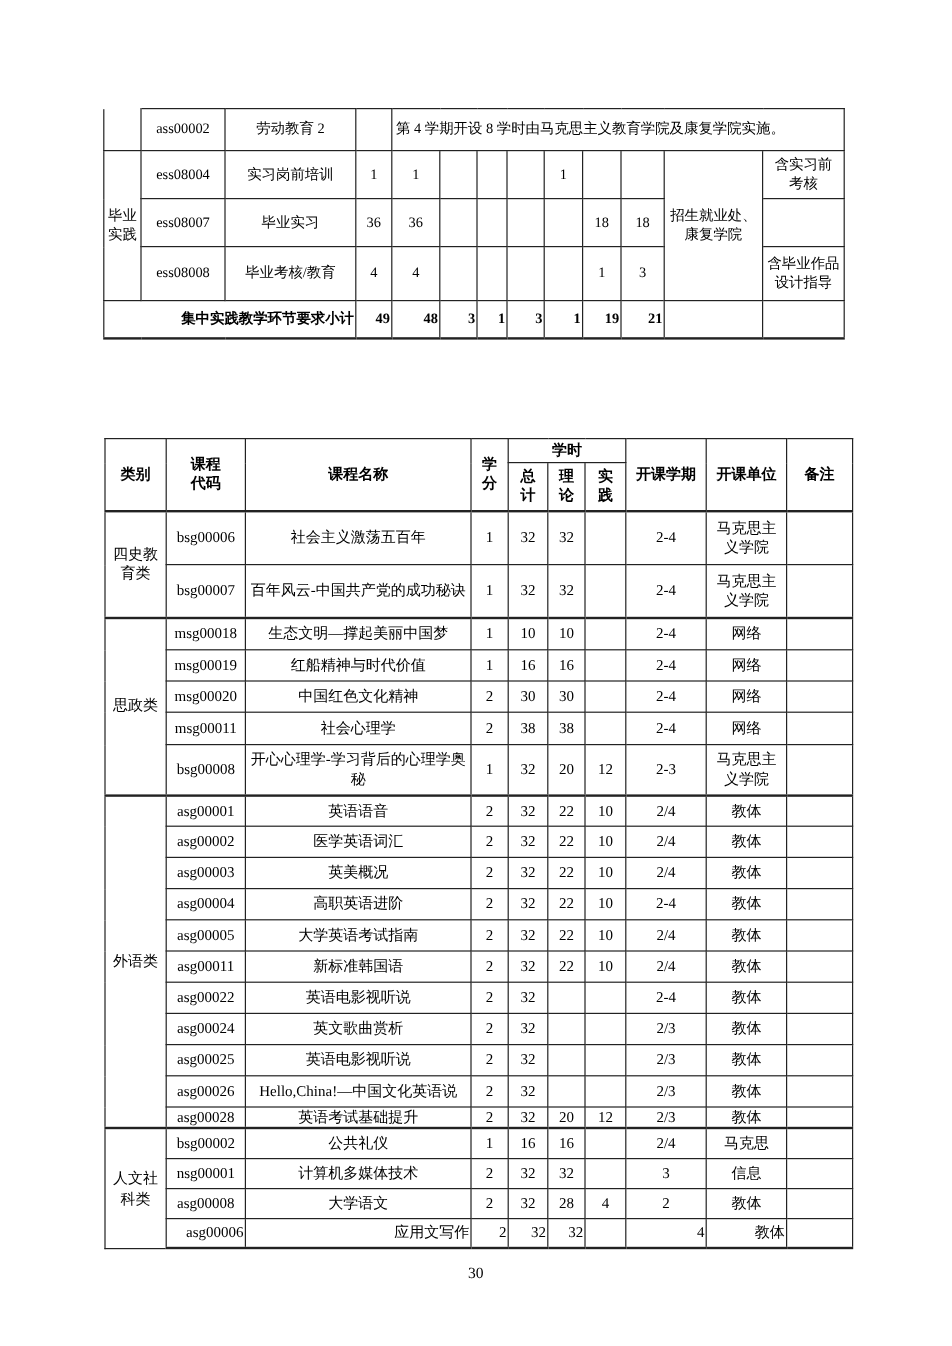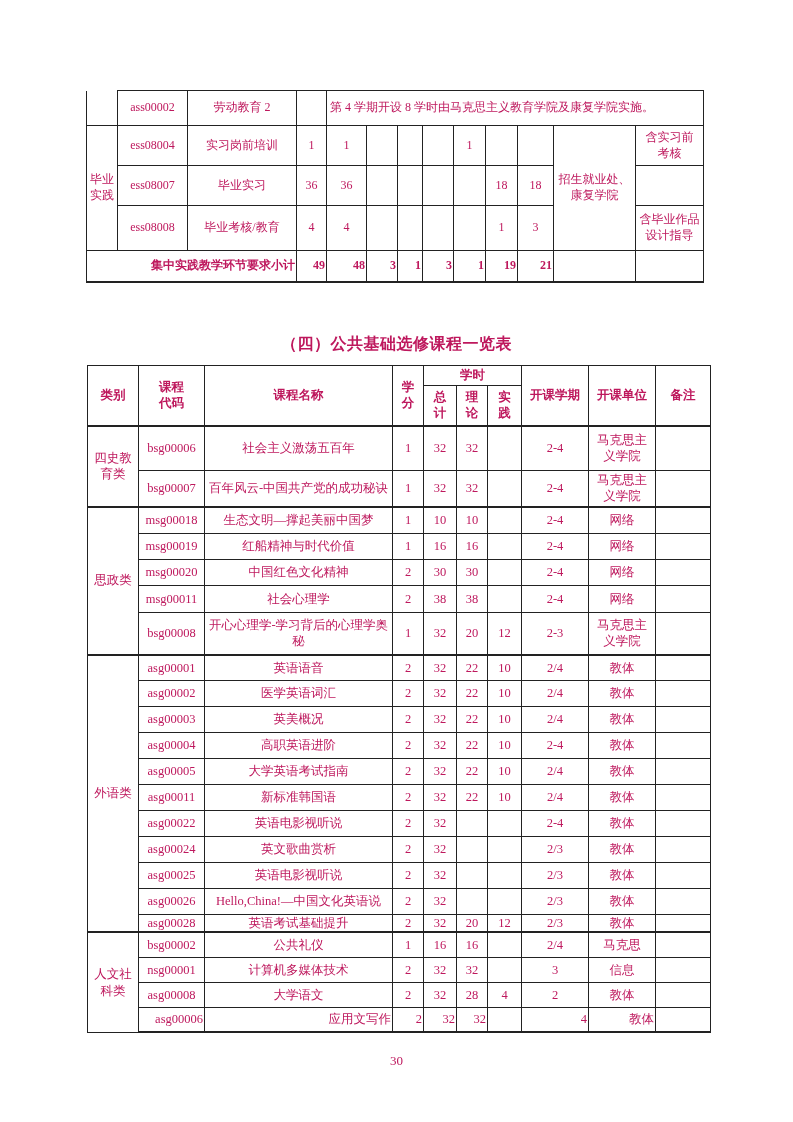--- a/index.html
+++ b/index.html
@@ -1,19 +1,19 @@
 <!DOCTYPE html>
 <html><head>
 <meta charset="utf-8">
 <style>
   * { margin:0; padding:0; box-sizing:border-box; }
   html,body { background:#ffffff; }
   .page {
     position:relative; width:793px; height:1122px; background:#fff;
-    font-family:"Liberation Serif","DejaVu Serif",serif; color:#be185d;
+    font-family:"Liberation Serif","DejaVu Serif",serif; color:#000000;
     overflow:hidden;
   }
   table { border-collapse:collapse; table-layout:fixed; position:absolute; }
   td,th {
     border:1px solid #222; text-align:center; vertical-align:middle;
     padding:0 1px; font-weight:normal; font-size:12.5px; line-height:1.3;
     overflow:hidden; word-break:break-all;
   }
   .t1 td { font-size:12px; }
   .pre { white-space:pre-line; }
@@ -116,21 +116,20 @@
           <td class="bold">3</td>
           <td class="bold">1</td>
           <td class="bold">19</td>
           <td class="bold">21</td>
           <td></td>
           <td></td>
         </tr>
       </tbody>
   </table>
 
-  <div class="title">（四）公共基础选修课程一览表</div>
 
   <table class="t2" style="left:87px; top:365px; width:623px;">
     <colgroup>
       <col style="width:51px">
         <col style="width:66px">
         <col style="width:188px">
       <col style="width:31px">
         <col style="width:33px">
         <col style="width:31px">
       <col style="width:34px">
@@ -168,21 +167,21 @@
           <td>社会主义激荡五百年</td>
           <td>1</td>
           <td>32</td>
           <td>32</td>
           <td></td>
           <td>2-4</td>
           <td class="pre">马克思主
 义学院</td>
           <td></td>
         </tr>
-        <tr style="height: 36px;">
+        <tr style="height: 44px;">
           <td>bsg00007</td>
           <td>百年风云-中国共产党的成功秘诀</td>
           <td>1</td>
           <td>32</td>
           <td>32</td>
           <td></td>
           <td>2-4</td>
           <td class="pre">马克思主
 义学院</td>
           <td></td>

